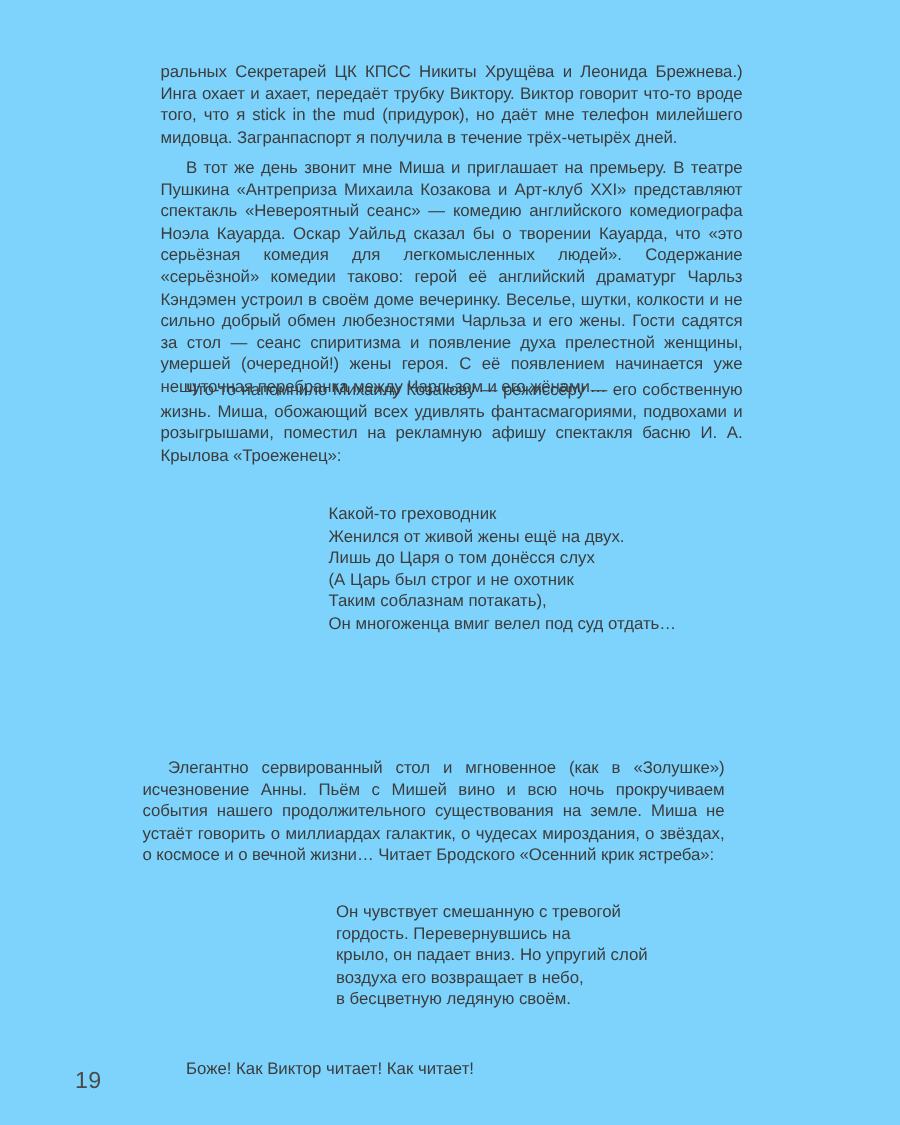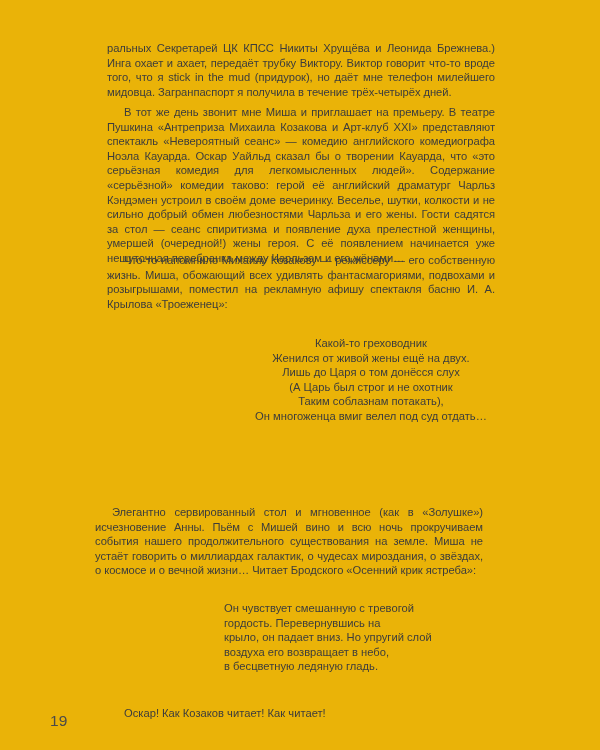--- a/index.html
+++ b/index.html
@@ -11,21 +11,21 @@
     height: 750px;
     background: #ffffff;
     font-family: "Liberation Sans", sans-serif;
     color: #3b3b3b;
     overflow: hidden;
   }
   .page {
     position: relative;
     width: 600px;
     height: 750px;
-    background: #eab308;
+    background: #7dd3fc;
   }
   .text-column {
     position: absolute;
     left: 107px;
     top: 41px;
     width: 388px;
   }
   p.body-par {
     margin: 0;
     font-size: 11.2px;
@@ -41,24 +41,23 @@
   }
   .verse {
     margin: 0;
     font-size: 11.2px;
     line-height: 14.6px;
     color: #3c3c3c;
     white-space: pre-line;
   }
   .verse-block-1 {
     position: absolute;
-    left: 231px;
+    left: 219px;
     top: 336px;
     width: 280px;
-    text-align: center;
   }
   .verse-block-2 {
     position: absolute;
     left: 224px;
     top: 601px;
     width: 280px;
   }
   .block-2 { position: absolute; left: 107px; top: 105px; width: 388px; }
   .block-3 { position: absolute; left: 107px; top: 253px; width: 388px; }
   .block-4 { position: absolute; left: 107px; top: 446px; width: 388px; }
@@ -110,22 +109,22 @@
 
   <div class="block-5">
     <p class="body-par indent">Элегантно сервированный стол и мгновенное (как в «Золушке») исчезновение Анны. Пьём с Мишей вино и всю ночь прокручиваем события нашего продолжительного существования на земле. Миша не устаёт говорить о миллиардах галактик, о чудесах мироздания, о звёздах, о космосе и о вечной жизни… Читает Бродского «Осенний крик ястреба»:</p>
   </div>
 
   <div class="verse-block-2">
     <div class="verse">Он чувствует смешанную с тревогой
 гордость. Перевернувшись на
 крыло, он падает вниз. Но упругий слой
 воздуха его возвращает в небо,
-в бесцветную ледяную гладь.</div>
+в бесцветную ледяную своём.</div>
   </div>
 
   <div class="block-6">
-    <p class="closing">Оскар! Как Козаков читает! Как читает!</p>
+    <p class="closing">Боже! Как Виктор читает! Как читает!</p>
   </div>
 
   <div class="folio">19</div>
 
 </div>
 
 </body></html>

